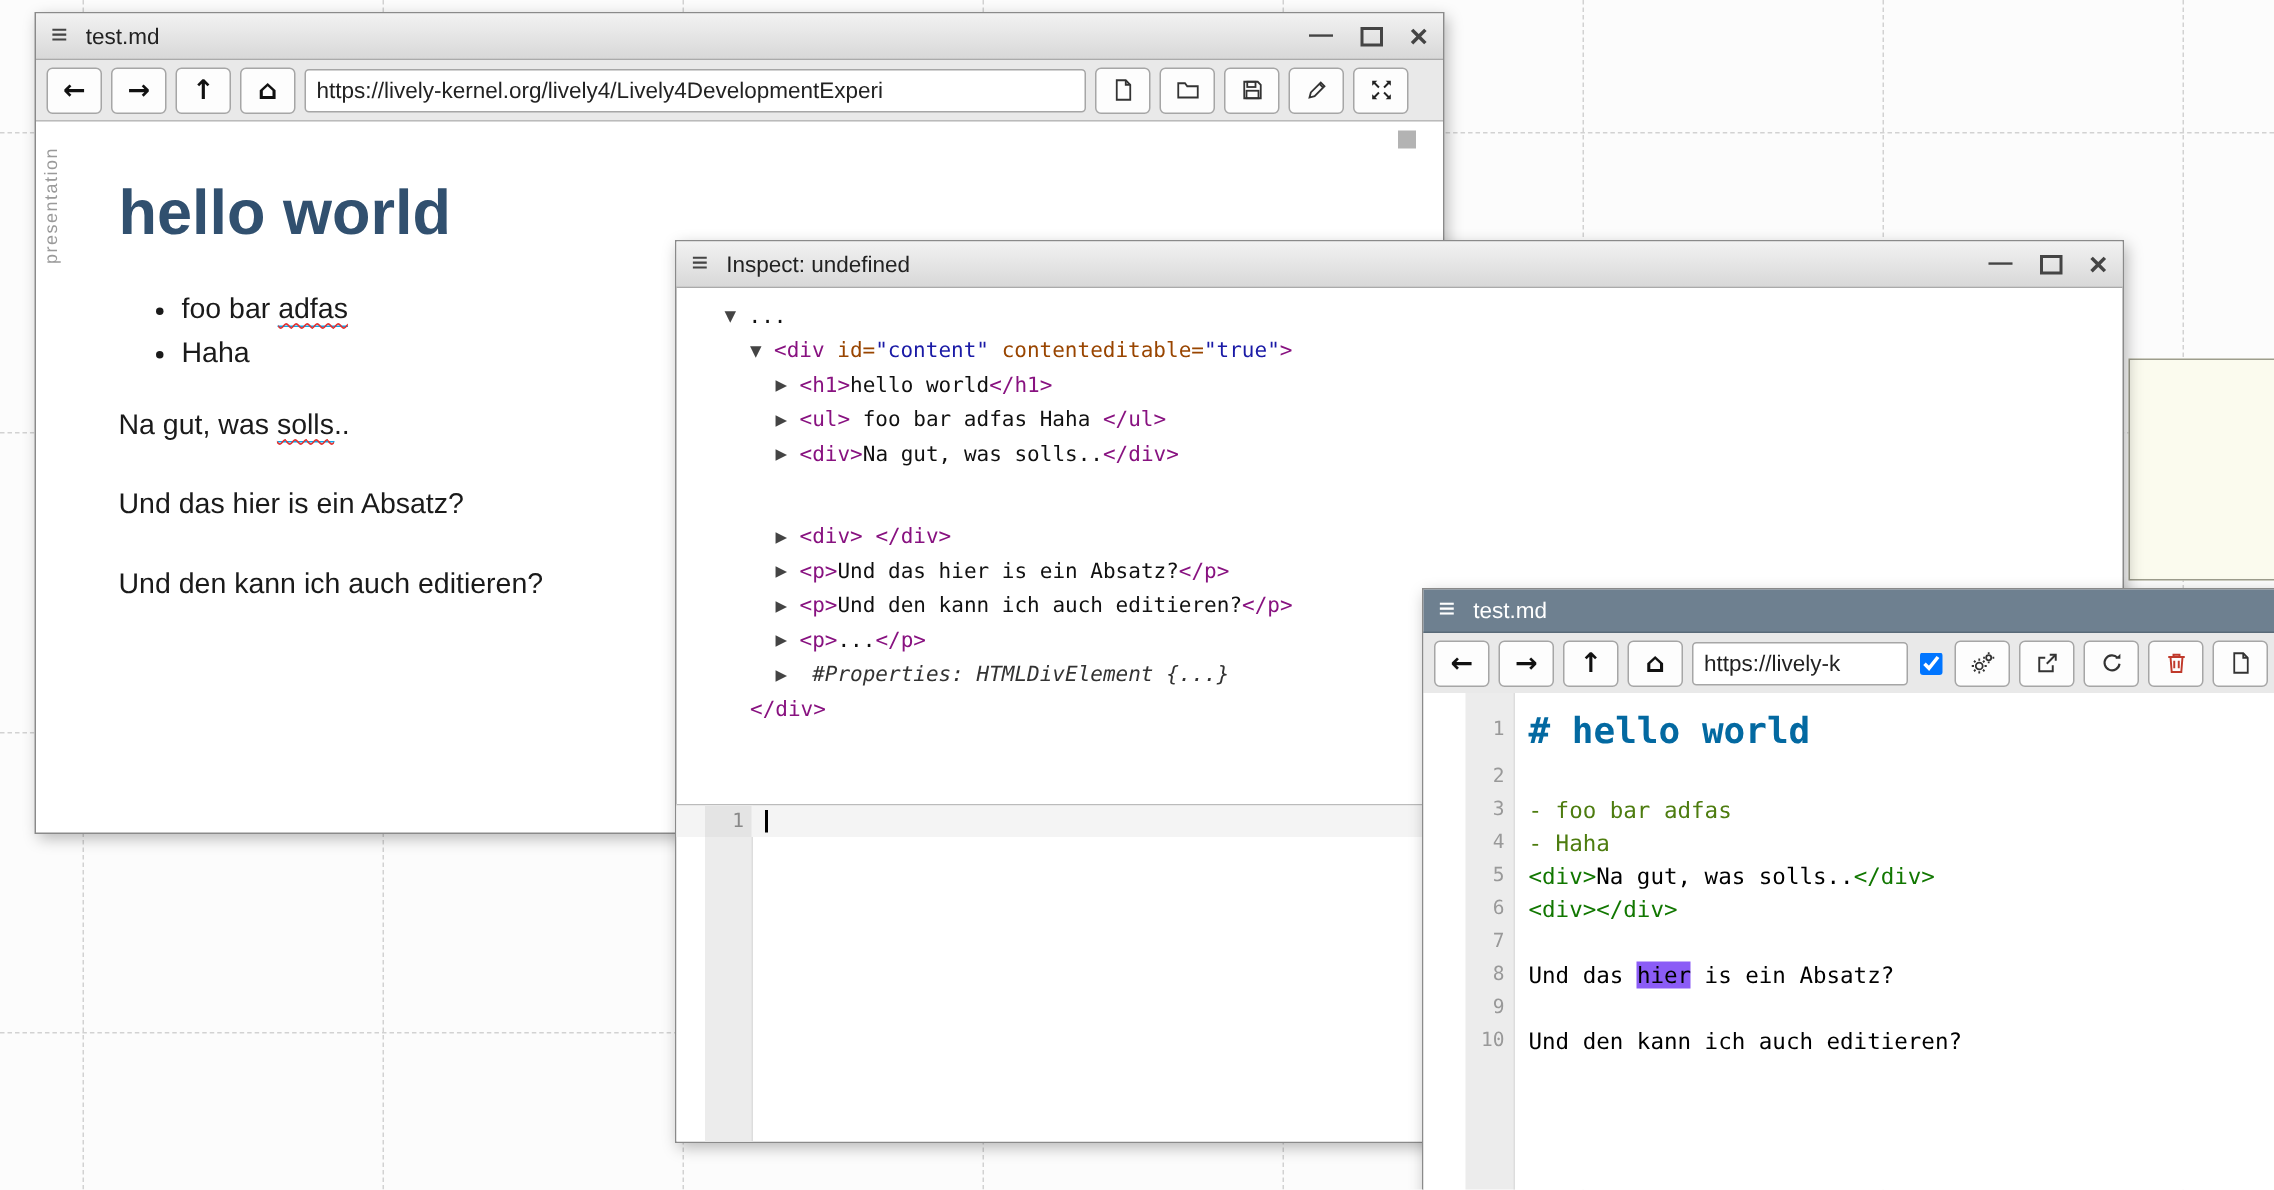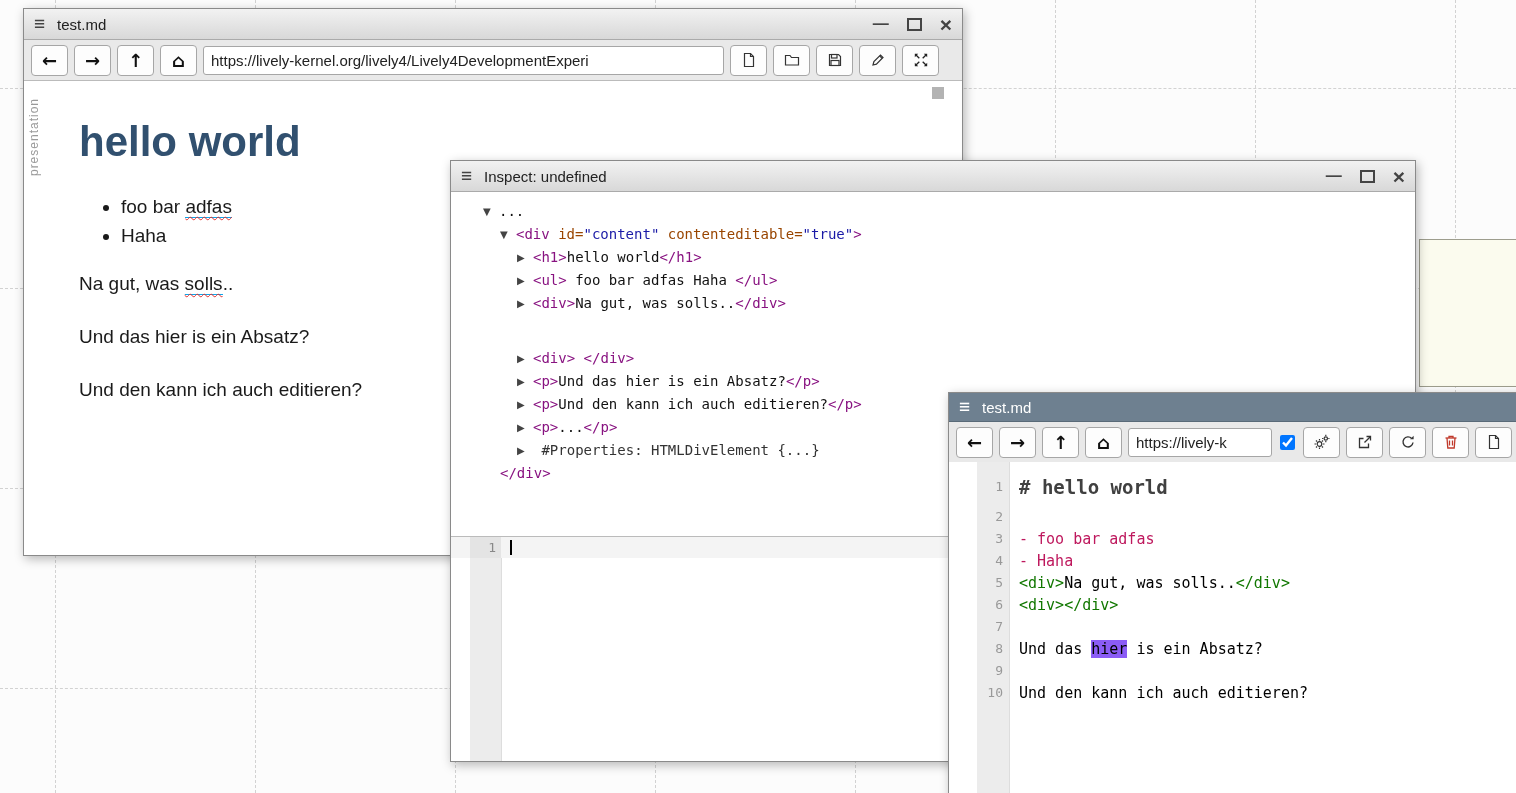--- a/index.html
+++ b/index.html
@@ -79,22 +79,22 @@
   .w3-editor{position:absolute;top:69px;left:0;right:0;bottom:0;overflow:hidden;
     font-family:"DejaVu Sans Mono",monospace;font-size:15px;background:#fff}
   .ed-gutter-bg{position:absolute;left:28px;top:0;bottom:0;width:32px;
     background:#ececec;border-right:1px solid #ddd}
   .ed-lines{position:relative;padding-top:8px}
   .ed-row{display:flex;min-height:22px;line-height:22px}
   .ed-row-big{min-height:36px;line-height:34px}
   .ed-num{margin-left:28px;width:32px;box-sizing:border-box;flex:none;text-align:right;
     padding-right:6px;color:#999;font-size:13px}
   .ed-code{white-space:pre;padding-left:10px;color:#000}
-  .tk-h1{color:#404040;font-weight:bold;font-size:19px}
-  .tk-list{color:#be185d}
+  .tk-h1{color:#0369a1;font-weight:bold;font-size:24px}
+  .tk-list{color:#4d7c0f}
   .tk-tag{color:#117700}
   .tk-plain{color:#000}
   .tk-hl{background:#8b5cf6}
 </style>
 </head>
 <body>
 
 <div id="grid">
     <div class="grid-v" style="left: 55px;"></div>
     <div class="grid-v" style="left: 255px;"></div>
@@ -200,21 +200,21 @@
   <div class="inspector" id="inspector-tree">
       <div class="ins-row" style="padding-left: 0px;"><span class="tree-arrow">▼</span><span class="ik-plain">...</span></div>
       <div class="ins-row" style="padding-left: 17px;"><span class="tree-arrow">▼</span><span class="ik-tag">&lt;div</span><span class="ik-plain"> </span><span class="ik-attr">id=</span><span class="ik-val">"content"</span><span class="ik-plain"> </span><span class="ik-attr">contenteditable=</span><span class="ik-val">"true"</span><span class="ik-tag">&gt;</span></div>
       <div class="ins-row" style="padding-left: 34px;"><span class="tree-arrow">▶</span><span class="ik-tag">&lt;h1&gt;</span><span class="ik-plain">hello world</span><span class="ik-tag">&lt;/h1&gt;</span></div>
       <div class="ins-row" style="padding-left: 34px;"><span class="tree-arrow">▶</span><span class="ik-tag">&lt;ul&gt;</span><span class="ik-plain"> foo bar adfas Haha </span><span class="ik-tag">&lt;/ul&gt;</span></div>
       <div class="ins-row" style="padding-left: 34px;"><span class="tree-arrow">▶</span><span class="ik-tag">&lt;div&gt;</span><span class="ik-plain">Na gut, was solls..</span><span class="ik-tag">&lt;/div&gt;</span></div>
       <div class="ins-row" style="padding-left: 34px; margin-top: 32px;"><span class="tree-arrow">▶</span><span class="ik-tag">&lt;div&gt;</span><span class="ik-plain"> </span><span class="ik-tag">&lt;/div&gt;</span></div>
       <div class="ins-row" style="padding-left: 34px;"><span class="tree-arrow">▶</span><span class="ik-tag">&lt;p&gt;</span><span class="ik-plain">Und das hier is ein Absatz?</span><span class="ik-tag">&lt;/p&gt;</span></div>
       <div class="ins-row" style="padding-left: 34px;"><span class="tree-arrow">▶</span><span class="ik-tag">&lt;p&gt;</span><span class="ik-plain">Und den kann ich auch editieren?</span><span class="ik-tag">&lt;/p&gt;</span></div>
       <div class="ins-row" style="padding-left: 34px;"><span class="tree-arrow">▶</span><span class="ik-tag">&lt;p&gt;</span><span class="ik-plain">...</span><span class="ik-tag">&lt;/p&gt;</span></div>
-      <div class="ins-row" style="padding-left: 34px;"><span class="tree-arrow">▶</span><span class="ik-gray"> #Properties: HTMLDivElement {...}</span></div>
+      <div class="ins-row" style="padding-left: 34px; font-style: italic;"><span class="tree-arrow">▶</span><span class="ik-gray"> #Properties: HTMLDivElement {...}</span></div>
       <div class="ins-row" style="padding-left: 17px;"><span class="ik-tag">&lt;/div&gt;</span></div>
     </div>
   <div class="w2-split">
     <div class="mini-gutter-bg"></div>
     <div class="mini-row">
       <span class="mini-num">1</span>
       <span class="mini-cursor"></span>
     </div>
   </div>
 </div>

